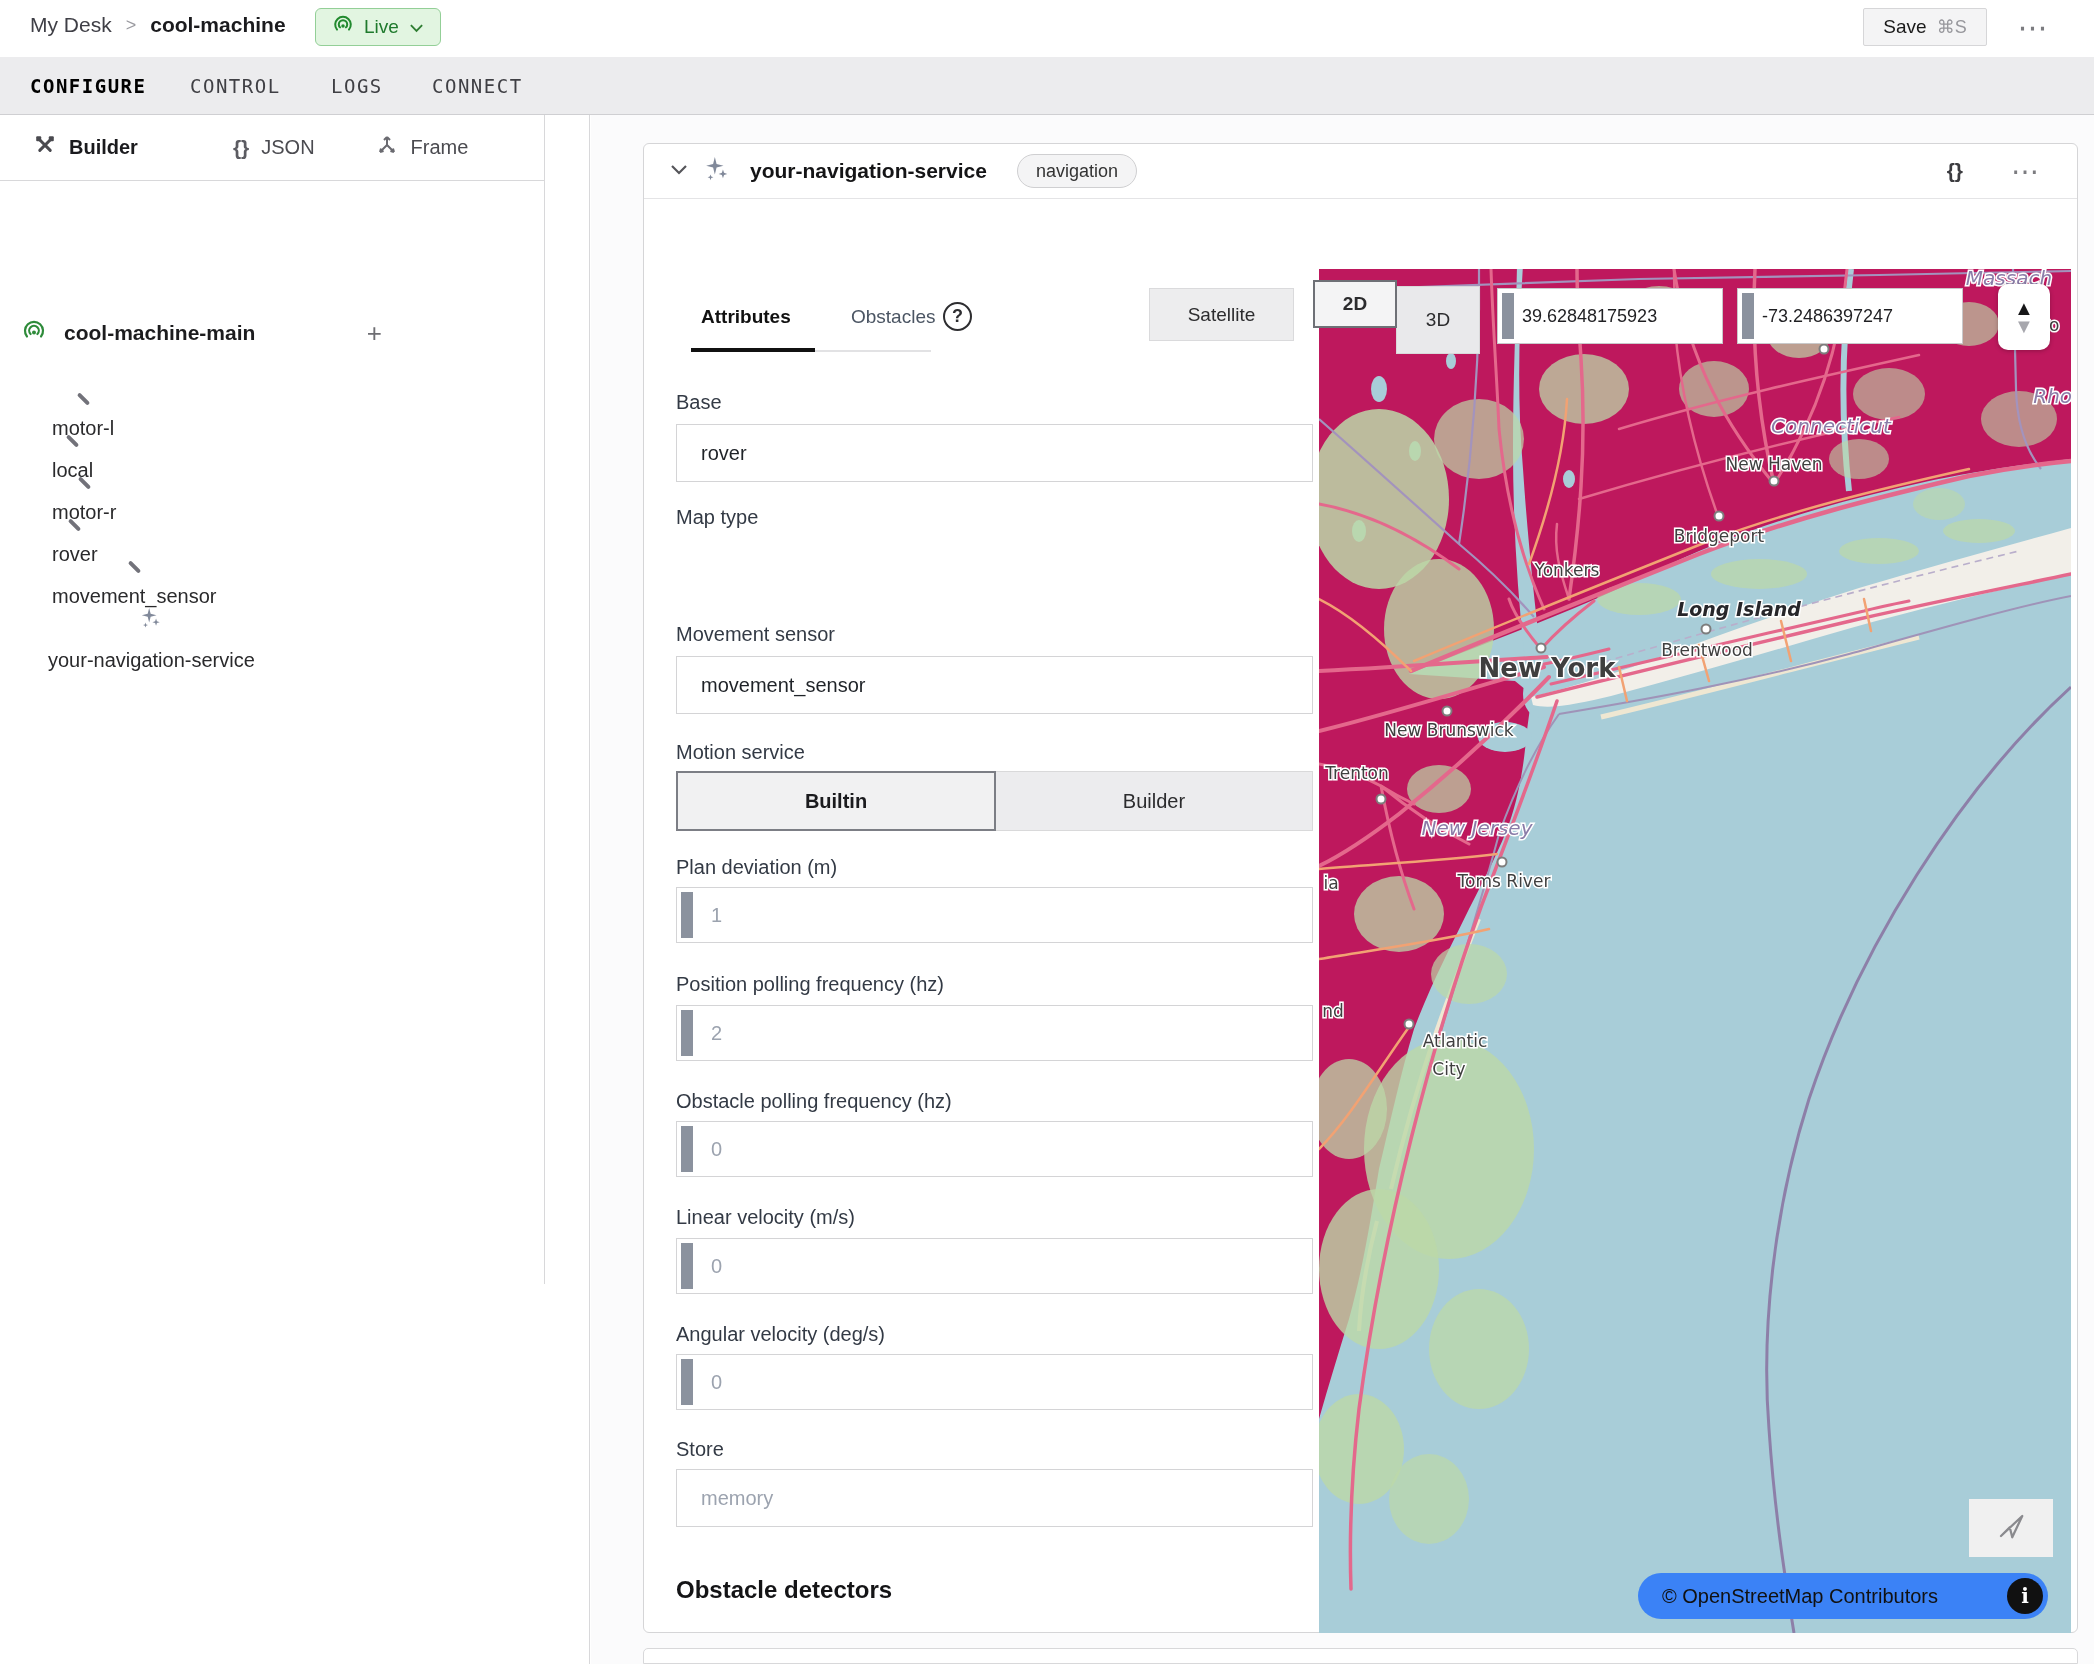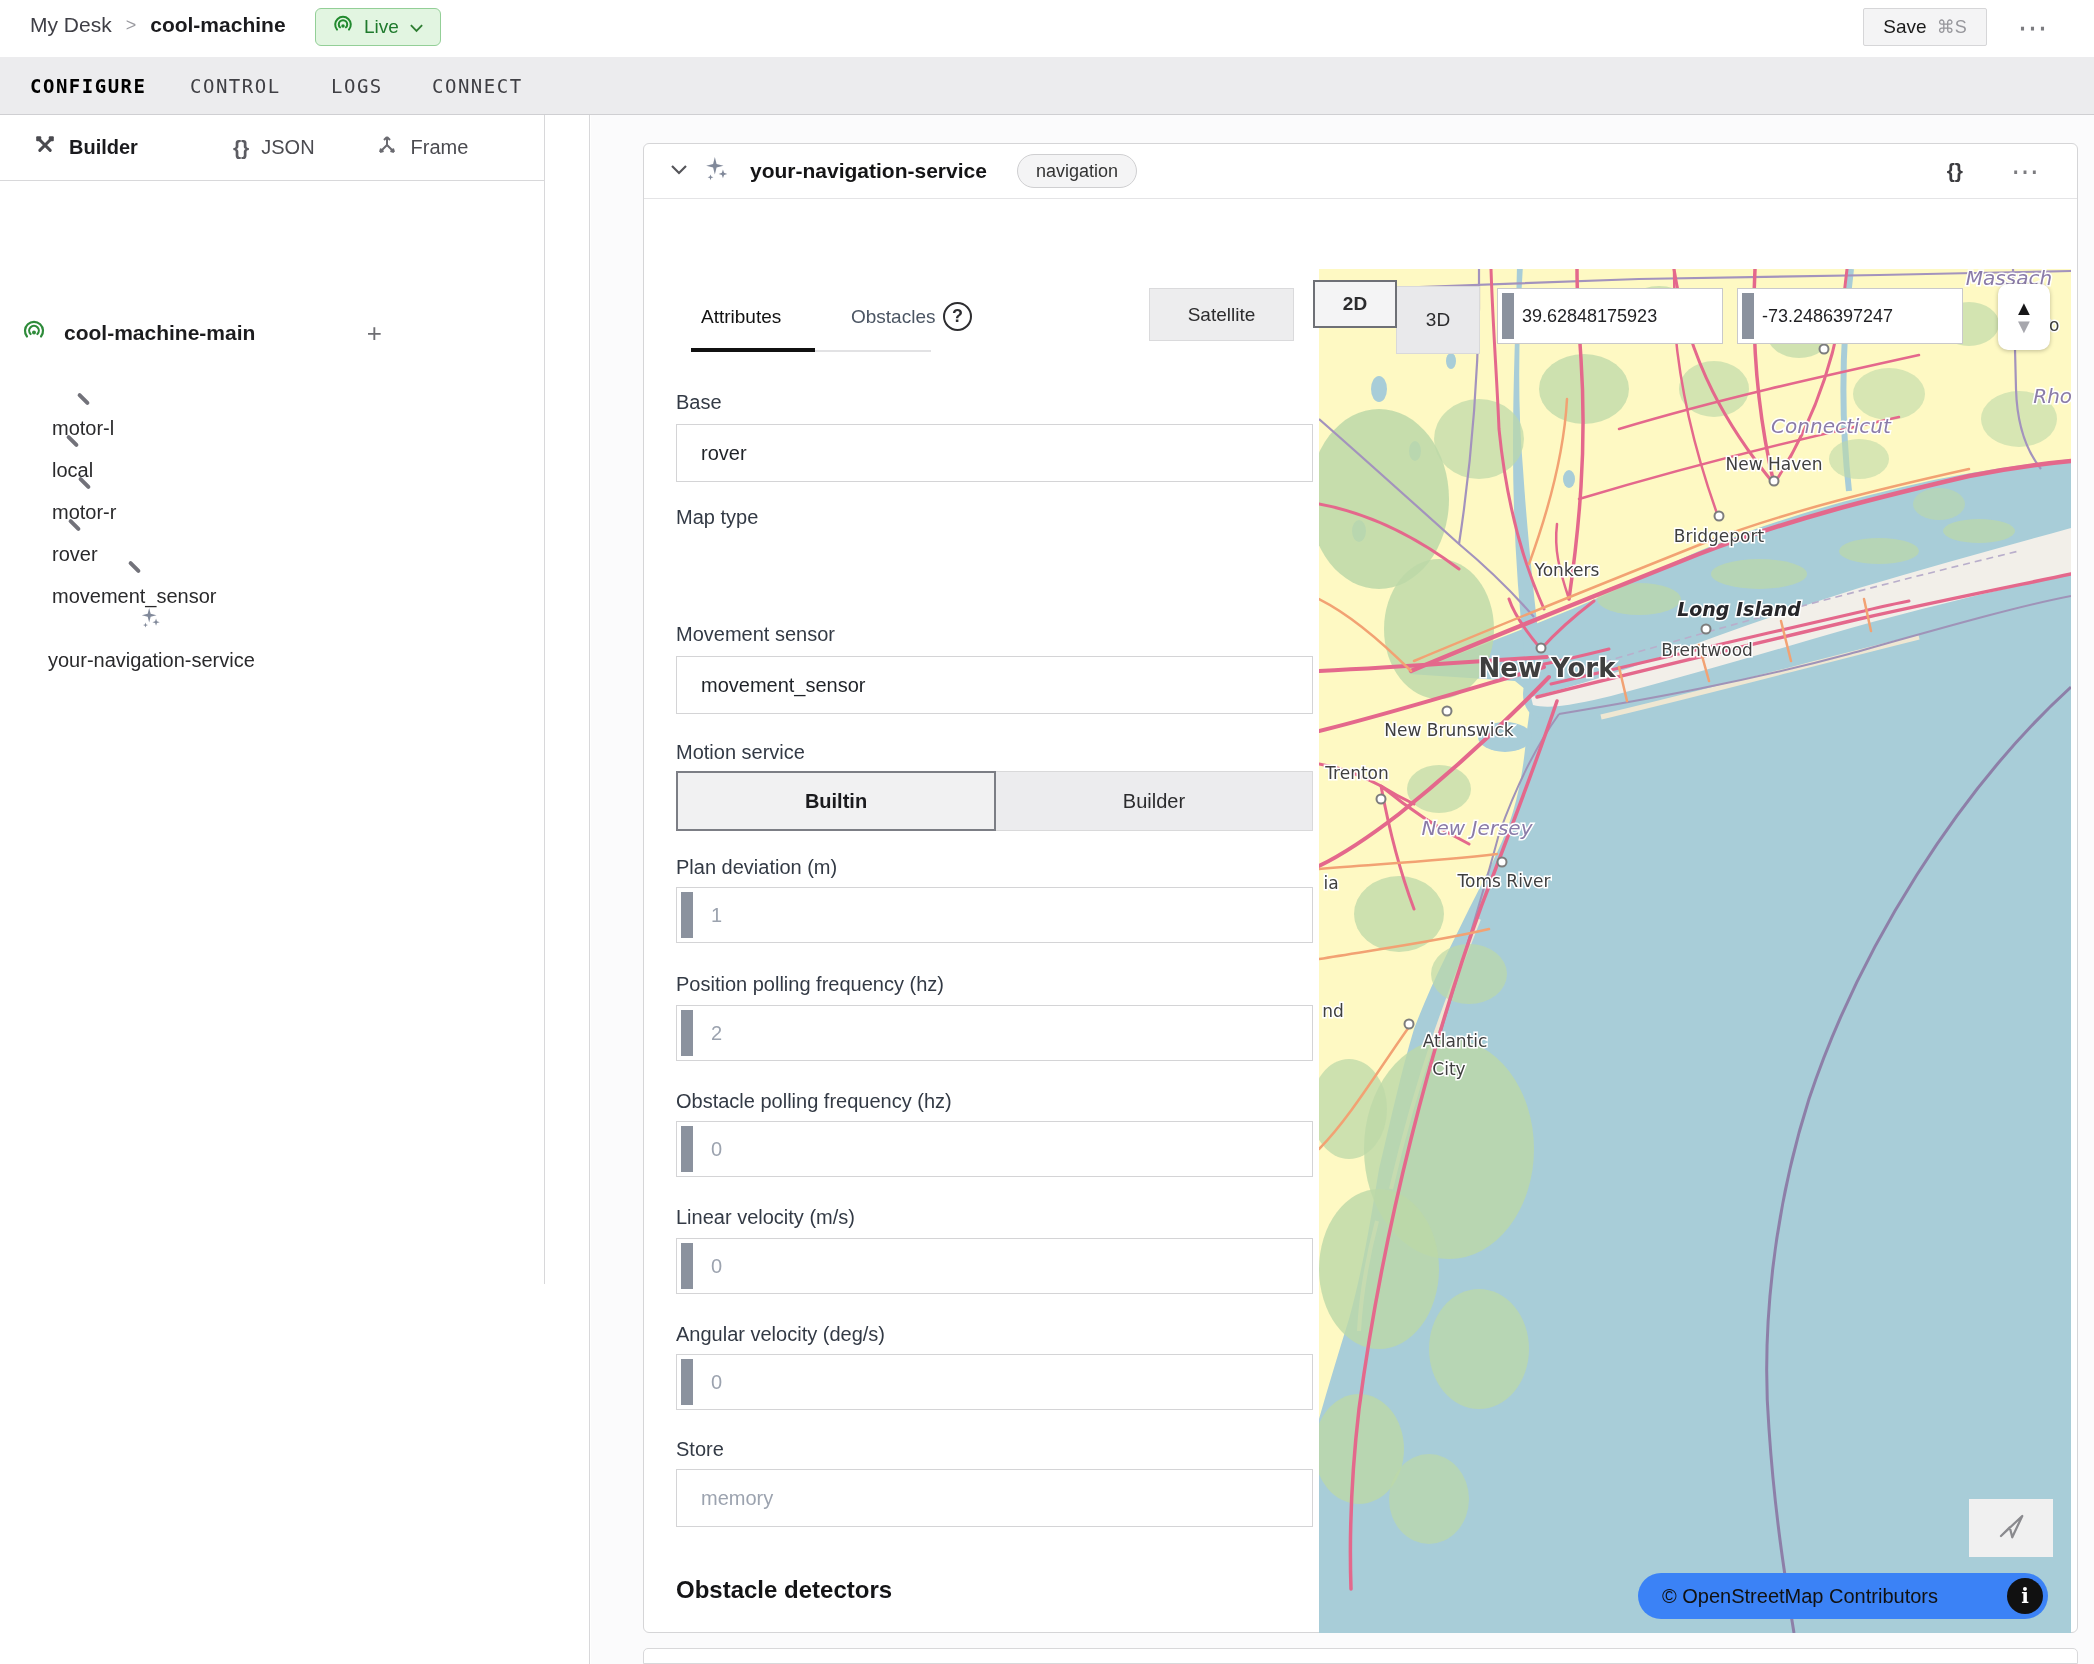--- a/index.html
+++ b/index.html
@@ -45,21 +45,21 @@
   #card { position:absolute; left:643px; top:143px; width:1435px; height:1490px; background:#fff; border:1px solid #d5d5d7; border-radius:6px; }
   #card-header { position:absolute; left:0; top:0; width:100%; height:55px; border-bottom:1px solid #e4e4e6; display:flex; align-items:center; padding:0 38px 0 26px; gap:16px; }
   #card-title { font-size:21px; font-weight:700; color:#141416; margin-left:4px; }
   #card-badge { height:34px; padding:0 18px; margin-left:14px; display:flex; align-items:center; background:#f4f4f5; border:1px solid #cfcfd1; border-radius:17px; font-size:18px; color:#333; }
   #card-header .spacer { flex:1; }
   #card-braces { font-size:21px; font-weight:700; color:#3c3c40; }
   #card-more { font-size:28px; color:#7c7c80; margin-left:32px; }
 
   
   .card-tab { position:absolute; font-size:19px; }
-  #tab-attributes { left:57px; top:162px; font-weight:400; color:#111;text-align:center; }
+  #tab-attributes { left:57px; top:162px; font-weight:700; color:#111;text-align:center; }
   #tab-obstacles { left:207px; top:162px; color:#4b5563; }
   #tab-underline-track { position:absolute; left:47px; top:206px; width:240px; height:2px; background:#e2e2e4; }
   #tab-underline-active { position:absolute; left:47px; top:204px; width:124px; height:4px; background:#111; }
   #help-icon { position:absolute; left:299px; top:158px; width:29px; height:29px; border:2.5px solid #2d2d30; border-radius:50%;
     display:flex; align-items:center; justify-content:center; font-size:18px; font-weight:700; color:#2d2d30; }
 
   
   .ctl-btn { position:absolute; display:flex; align-items:center; justify-content:center; font-size:19px; color:#2c2c2e; }
   #btn-satellite { left:505px; top:144px; width:145px; height:53px; background:#ededee; border:1px solid #dadadc; }
   #btn-2d { left:669px; top:136px; width:84px; height:48px; background:#f4f4f5; border:2px solid #6e7076; font-weight:700; z-index:3; }
@@ -81,21 +81,21 @@
   .f-input input::placeholder { color:#9ca3af; }
   .select-btn { position:absolute; left:32px; width:637px; height:58px; background:#f1f1f2; border:2px solid #7c7e85;
     display:flex; align-items:center; justify-content:center; font-size:20px; font-weight:700; color:#1b1b1e; }
   #motion-toggle { position:absolute; left:32px; width:637px; height:60px; display:flex; }
   #motion-toggle .seg { flex:1; display:flex; align-items:center; justify-content:center; font-size:20px; }
   #motion-toggle .seg.selected { background:#f1f1f2; border:2px solid #7c7e85; font-weight:700; color:#1b1b1e; }
   #motion-toggle .seg.unselected { background:#ececee; border:1px solid #d9d9da; border-left:none; color:#2c2c2e; }
   #obstacle-heading { position:absolute; left:32px; top:1432px; font-size:24px; font-weight:700; color:#141416; }
 
   
-  #map-wrap { position:absolute; left:675px; top:125px; width:752px; height:1364px; overflow:hidden; background:#fef9c3; z-index:1; }
+  #map-wrap { position:absolute; left:675px; top:125px; width:752px; height:1364px; overflow:hidden; background:#be185d; z-index:1; }
   .map-citylabel { font-family:"DejaVu Sans",sans-serif; font-size:17px; font-weight:500; fill:#3f3f3f; text-anchor:middle;
     paint-order:stroke; stroke:#ffffff; stroke-width:3px; }
   .map-big { font-size:26px; font-weight:600; }
   .map-state { font-family:"DejaVu Sans",sans-serif; font-style:italic; font-size:20px; fill:#8b7ca8; text-anchor:middle;
     paint-order:stroke; stroke:#ffffff; stroke-width:3px; }
   .map-island { font-family:"DejaVu Sans",sans-serif; font-style:italic; font-weight:700; font-size:19px; fill:#26262a; text-anchor:middle;
     paint-order:stroke; stroke:#ffffff; stroke-width:3px; }
   #map-attribution { position:absolute; left:994px; top:1429px; width:410px; height:46px; background:#3b82f6; border-radius:23px; z-index:4;
     display:flex; align-items:center; padding-left:24px; font-size:20px; color:#111; }
   #attr-info { position:absolute; right:5px; top:5px; width:36px; height:36px; background:#111; border-radius:50%;

